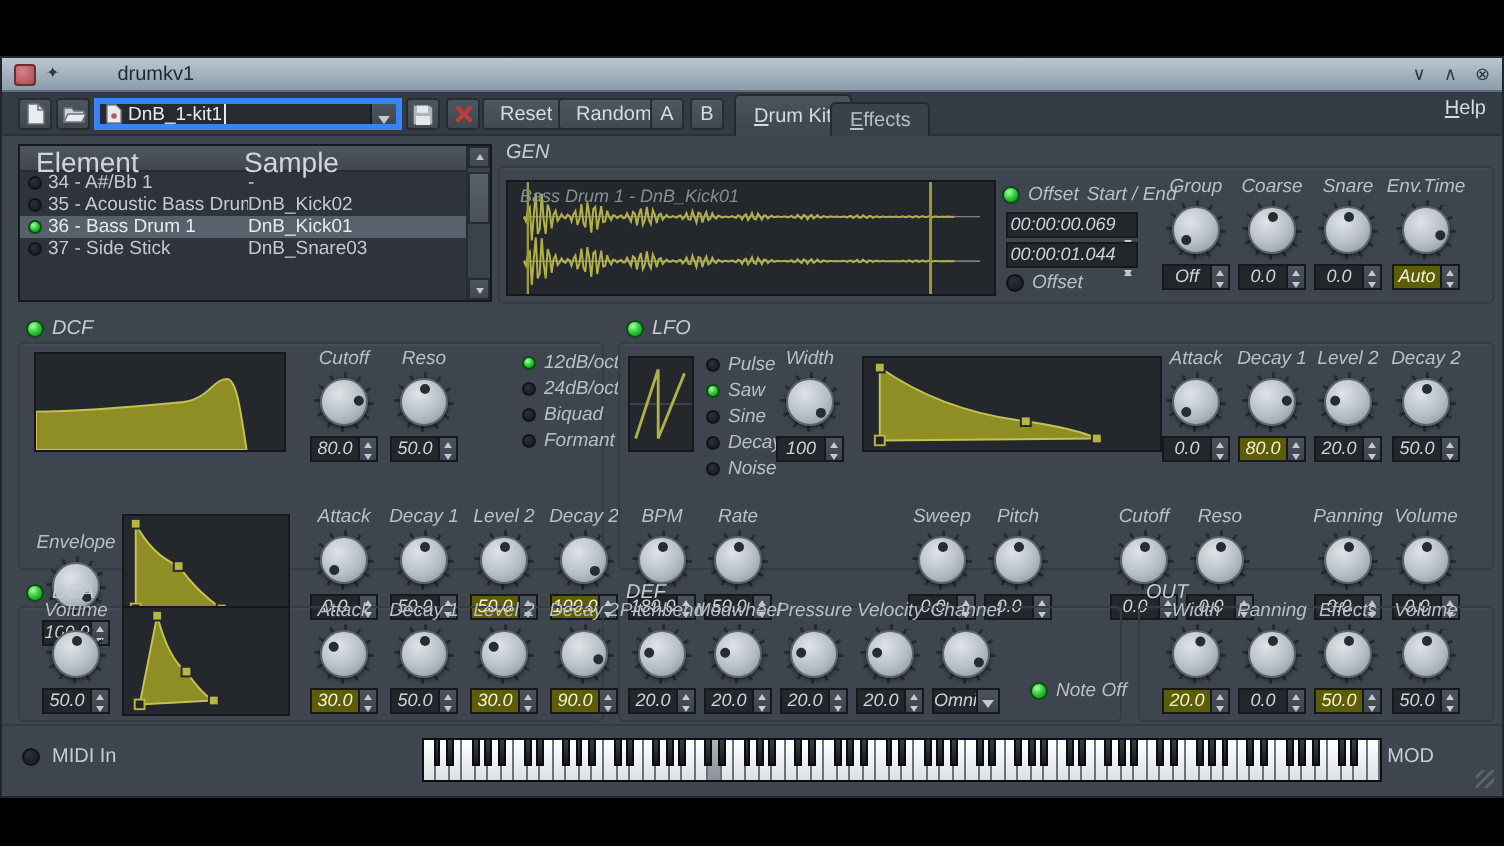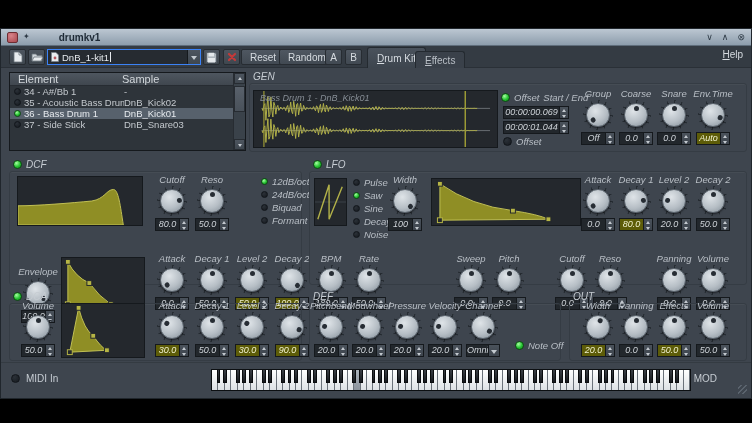--- a/index.html
+++ b/index.html
@@ -8,31 +8,31 @@
             font-family:"Liberation Sans", sans-serif; -webkit-font-smoothing:antialiased; }
   .window { position:absolute; left:0; top:28px; width:752px; height:371px;
             background:#3e454e; border:1px solid #20262c; }
 
   
   .titlebar { position:absolute; left:0; top:0; right:0; height:17px;
               background:linear-gradient(#bcc7d2,#8d9dac); border-bottom:1px solid #5f6d7b;
               display:flex; align-items:center; padding:0 6px; gap:5px; }
   .appicon { width:11px; height:11px; border-radius:2px; background:radial-gradient(circle at 35% 30%, #d8848a, #a8474e); border:1px solid #6d2d33; }
   .pinicon { font-size:8px; color:#2c3844; line-height:1; }
-  .apptitle { font-size:10px; font-weight:bold; color:#1d2935; flex:1;padding-left:24px; }
+  .apptitle { font-size:10px; font-weight:normal; color:#1d2935; flex:1;padding-left:24px; }
   .wctrl { display:flex; gap:9px; align-items:center; }
   .wctrl span { font-size:9px; color:#2f3b47; line-height:1; cursor:default; }
 
   
   .toolbar { position:absolute; left:0; top:17px; right:0; height:22px; background:#343b43;
              border-bottom:1px solid #2a3037; }
   .tbtn { position:absolute; top:3px; width:17px; height:16px; background:linear-gradient(#4d555f,#3f474f);
           border:1px solid #272c32; border-radius:2px; display:flex; align-items:center; justify-content:center; }
   .combo { position:absolute; left:46px; top:3px; width:154px; height:16px; background:#262b31;
-           border:1px solid #3b82f6; display:flex; align-items:center; }
+           border:3px solid #3b82f6; display:flex; align-items:center; }
   .combo .ficon { margin:0 3px; }
   .combo .ctext { font-size:9.5px; color:#e6eaee; white-space:nowrap; }
   .combo .caret { display:inline-block; width:1px; height:10px; background:#e6eaee; margin-left:1px; }
   .combo .cdrop { margin-left:auto; width:13px; align-self:stretch; background:linear-gradient(#4d555f,#3f474f);
                   border-left:1px solid #15191d; position:relative; }
   .combo .cdrop::after { content:""; position:absolute; left:3px; top:6px; border:3.5px solid transparent; border-top:4px solid #c3c9cf; }
   .pbtn { position:absolute; top:3px; height:16px; background:linear-gradient(#4f5761,#414952);
           border:1px solid #272c32; border-radius:2px; color:#d6dbe0; font-size:10px;
           display:flex; align-items:center; justify-content:center; padding:0 8px; }
   .tab { position:absolute; background:linear-gradient(#4a525c,#3d454e); border:1px solid #242a30; border-bottom:none;
@@ -84,37 +84,37 @@
 
   
   .graph { position:absolute; background:#24282d; border:1px solid #15191d; }
   .wavelabel { position:absolute; left:6px; top:2px; font-size:9px; color:#868d95; }
 
   
   .list { position:absolute; left:8px; top:43px; width:237px; height:79px; background:#2e343a;
           border:1px solid #15191d; display:flex; }
   .ltable { flex:1; display:flex; flex-direction:column; overflow:hidden; }
   .lheader { height:13px; background:linear-gradient(#4e565f,#40474f); border-bottom:1px solid #272c32;
-             display:flex; font-size:11px; color:#d2d7db; }
+             display:flex; font-size:14px; color:#d2d7db; }
   .lheader .h1 { width:112px; padding-left:8px; }
   .lrow { height:11px; display:flex; align-items:center; font-size:9.5px; color:#c4c9ce; }
   .lrow.sel { background:#57616c; color:#e6eaee; }
   .lrow .led { margin:0 3px 0 4px; }
   .lel { width:100px; white-space:nowrap; overflow:hidden; }
   .lsm { flex:1; white-space:nowrap; overflow:hidden; }
   .scroll { width:12px; background:#3a424a; border-left:1px solid #272c32; display:flex; flex-direction:column; }
   .sbtn { height:11px; background:linear-gradient(#4d555f,#3f474f); border:1px solid #272c32; position:relative; }
   .sbtn.up::after { content:""; position:absolute; left:2.5px; top:3px; border:2.5px solid transparent; border-top:0; border-bottom:3.5px solid #c3c9cf; }
   .sbtn.dn::after { content:""; position:absolute; left:2.5px; top:3.5px; border:2.5px solid transparent; border-bottom:0; border-top:3.5px solid #c3c9cf; }
   .strack { flex:1; position:relative; }
   .sthumb { position:absolute; left:0; right:0; top:2px; height:26px; background:linear-gradient(#59616b,#49515a); border:1px solid #272c32; }
 
   
   .offrow { position:absolute; display:flex; align-items:center; gap:4px; font-size:9.5px; color:#b9bfc6; white-space:nowrap; }
-  .tfield { position:absolute; width:66px; height:13px; display:flex; background:#22272c; border:1px solid #15191d; }
+  .tfield { position:absolute; width:66px; height:13px; display:flex; background:#22272c; border:1px solid #15191d;align-items:flex-end; }
   .tftext { flex:1; font-size:9px; color:#ced3d8; text-align:center; line-height:11px; }
 
   
   .statusbar { position:absolute; left:0; right:0; top:333px; bottom:0; background:#3e454e; border-top:1px solid #343b42; }
   .midiin { position:absolute; left:10px; top:10px; display:flex; gap:6px; align-items:center; font-size:10px; color:#c6ccd2; }
   .kbd { position:absolute; left:210px; top:6px; width:480px; height:22px; background:#111417; border:1px solid #0c0f12; }
   .wkey { position:absolute; top:0; bottom:0; background:linear-gradient(#ffffff,#dde1e5); border-right:1px solid #6b727a; }
   .wkey.press { background:linear-gradient(#aab2ba,#8b939c); }
   .bkey { position:absolute; top:0; height:13px; background:linear-gradient(#3a3f45,#15181c); border:1px solid #0a0c0e; border-top:none; }
   .modlbl { position:absolute; right:34px; top:10px; font-size:10px; color:#c6ccd2; }

